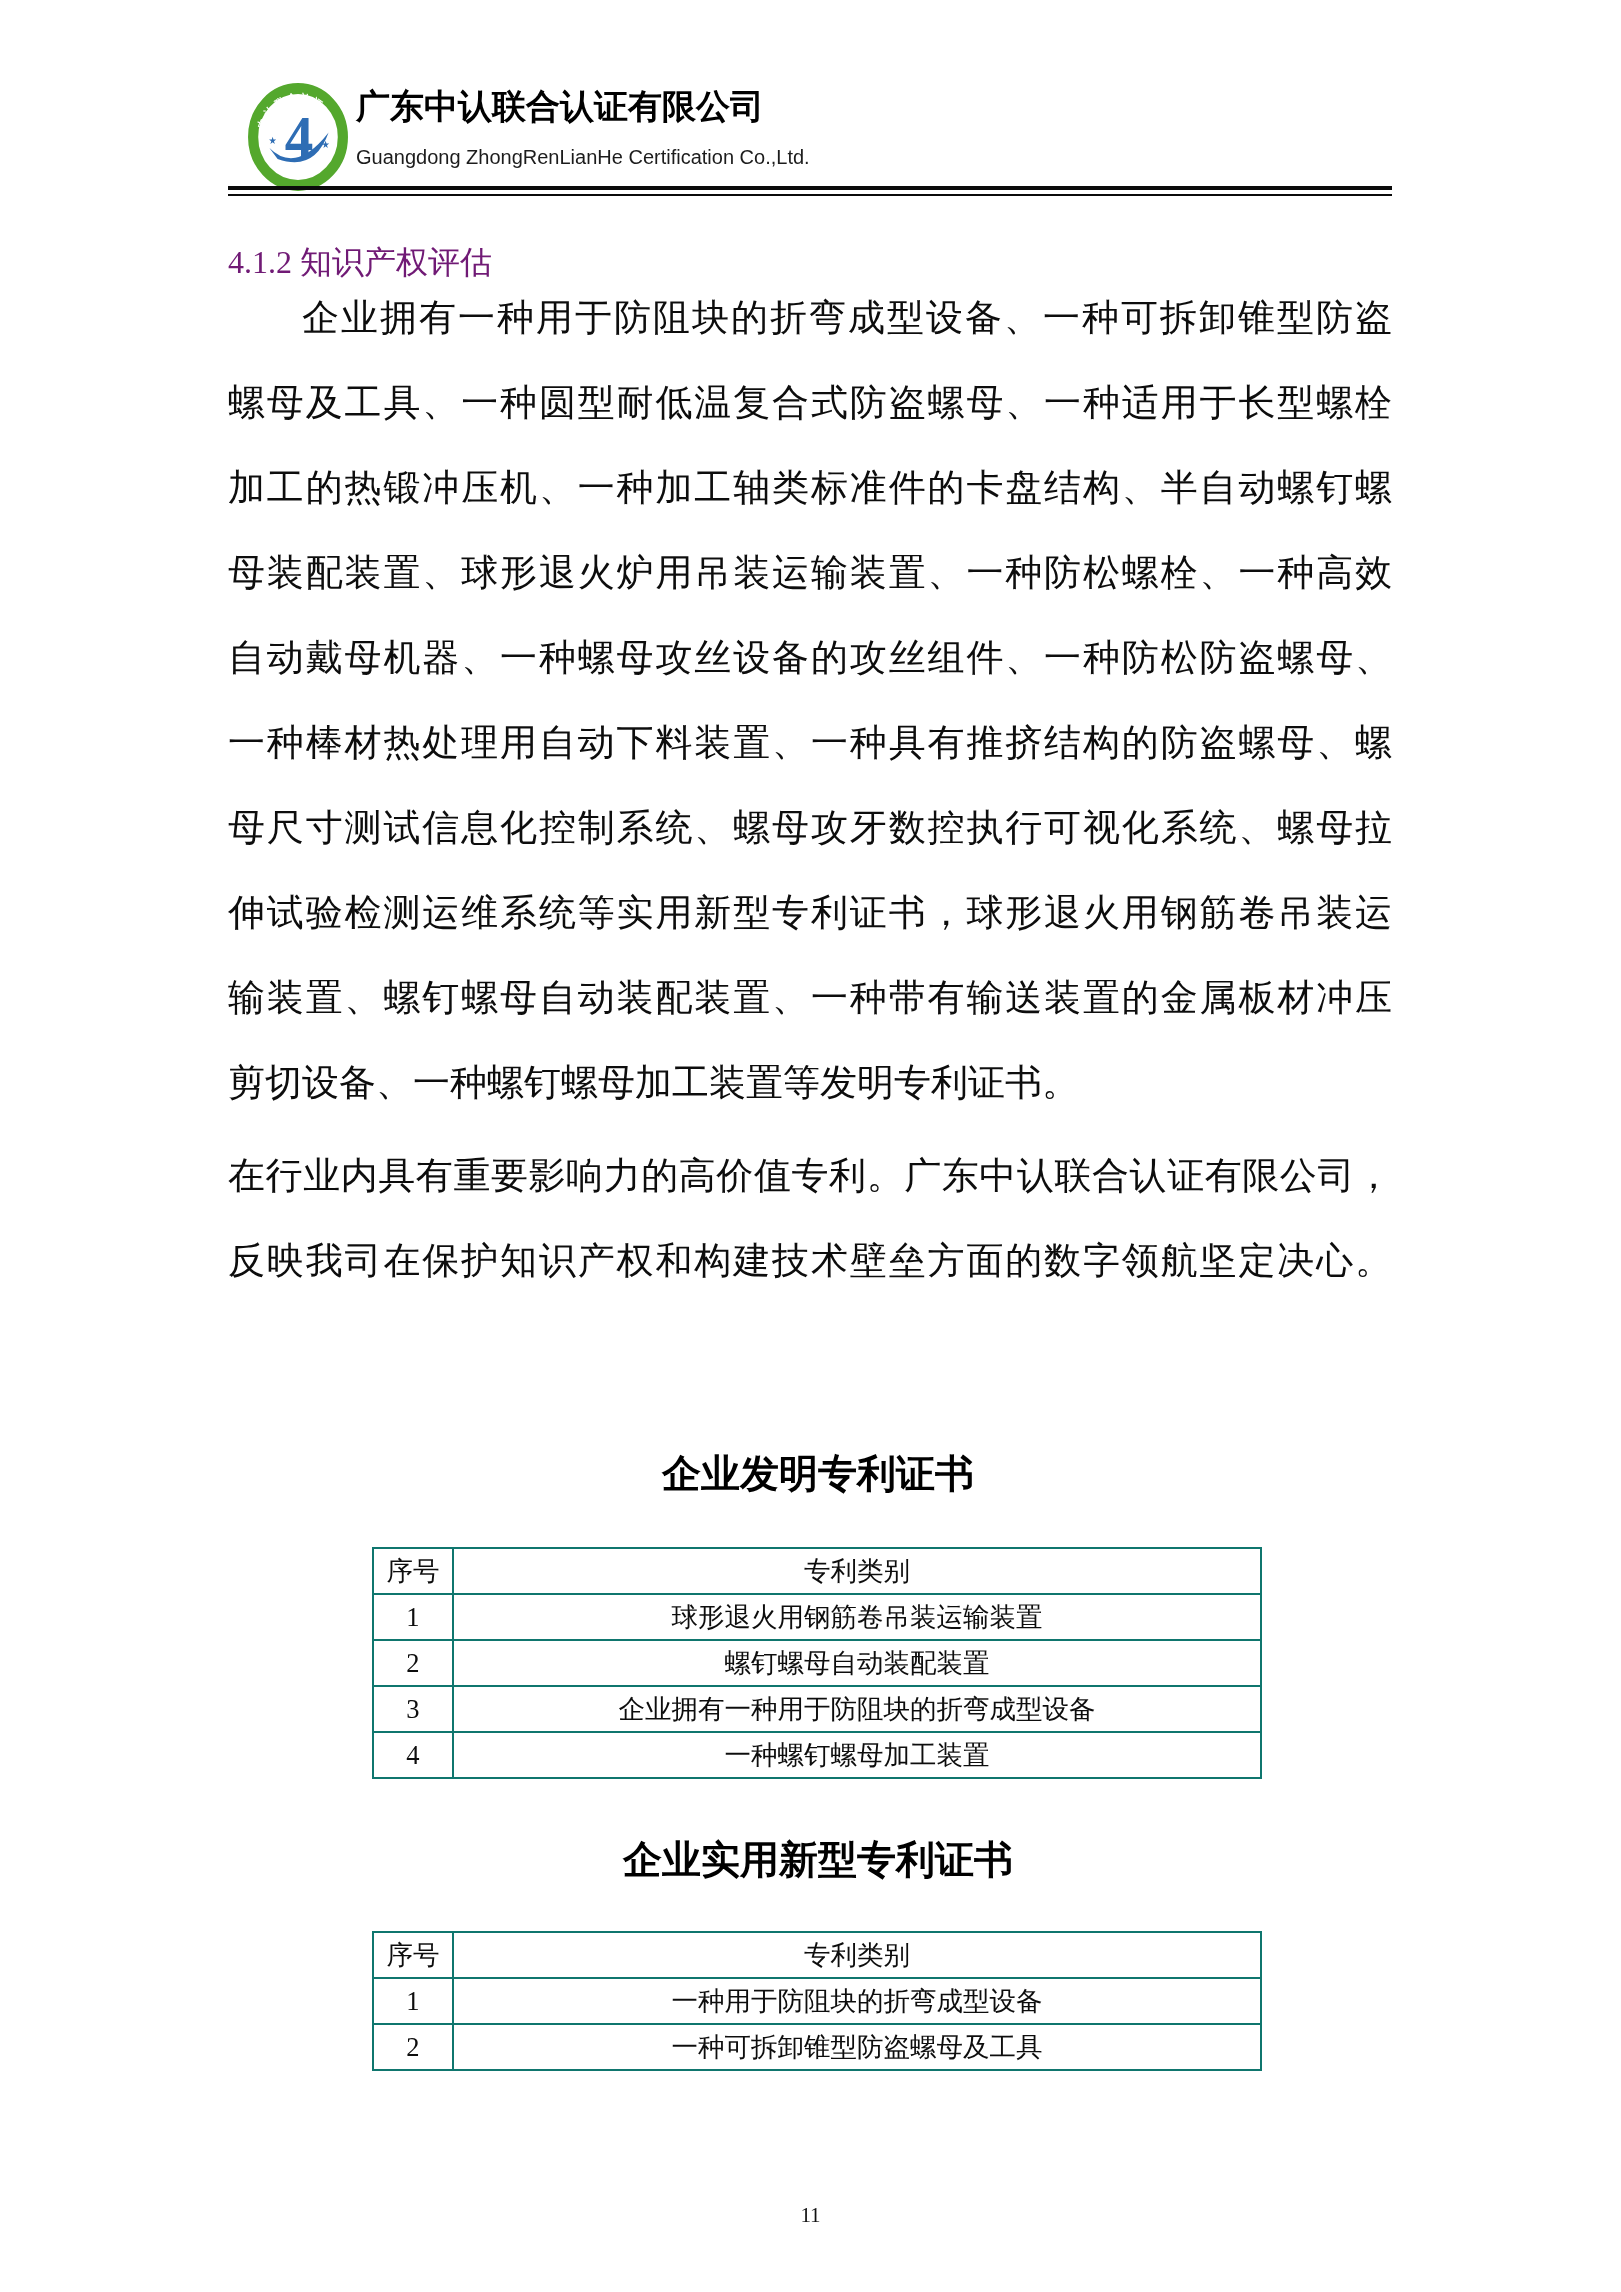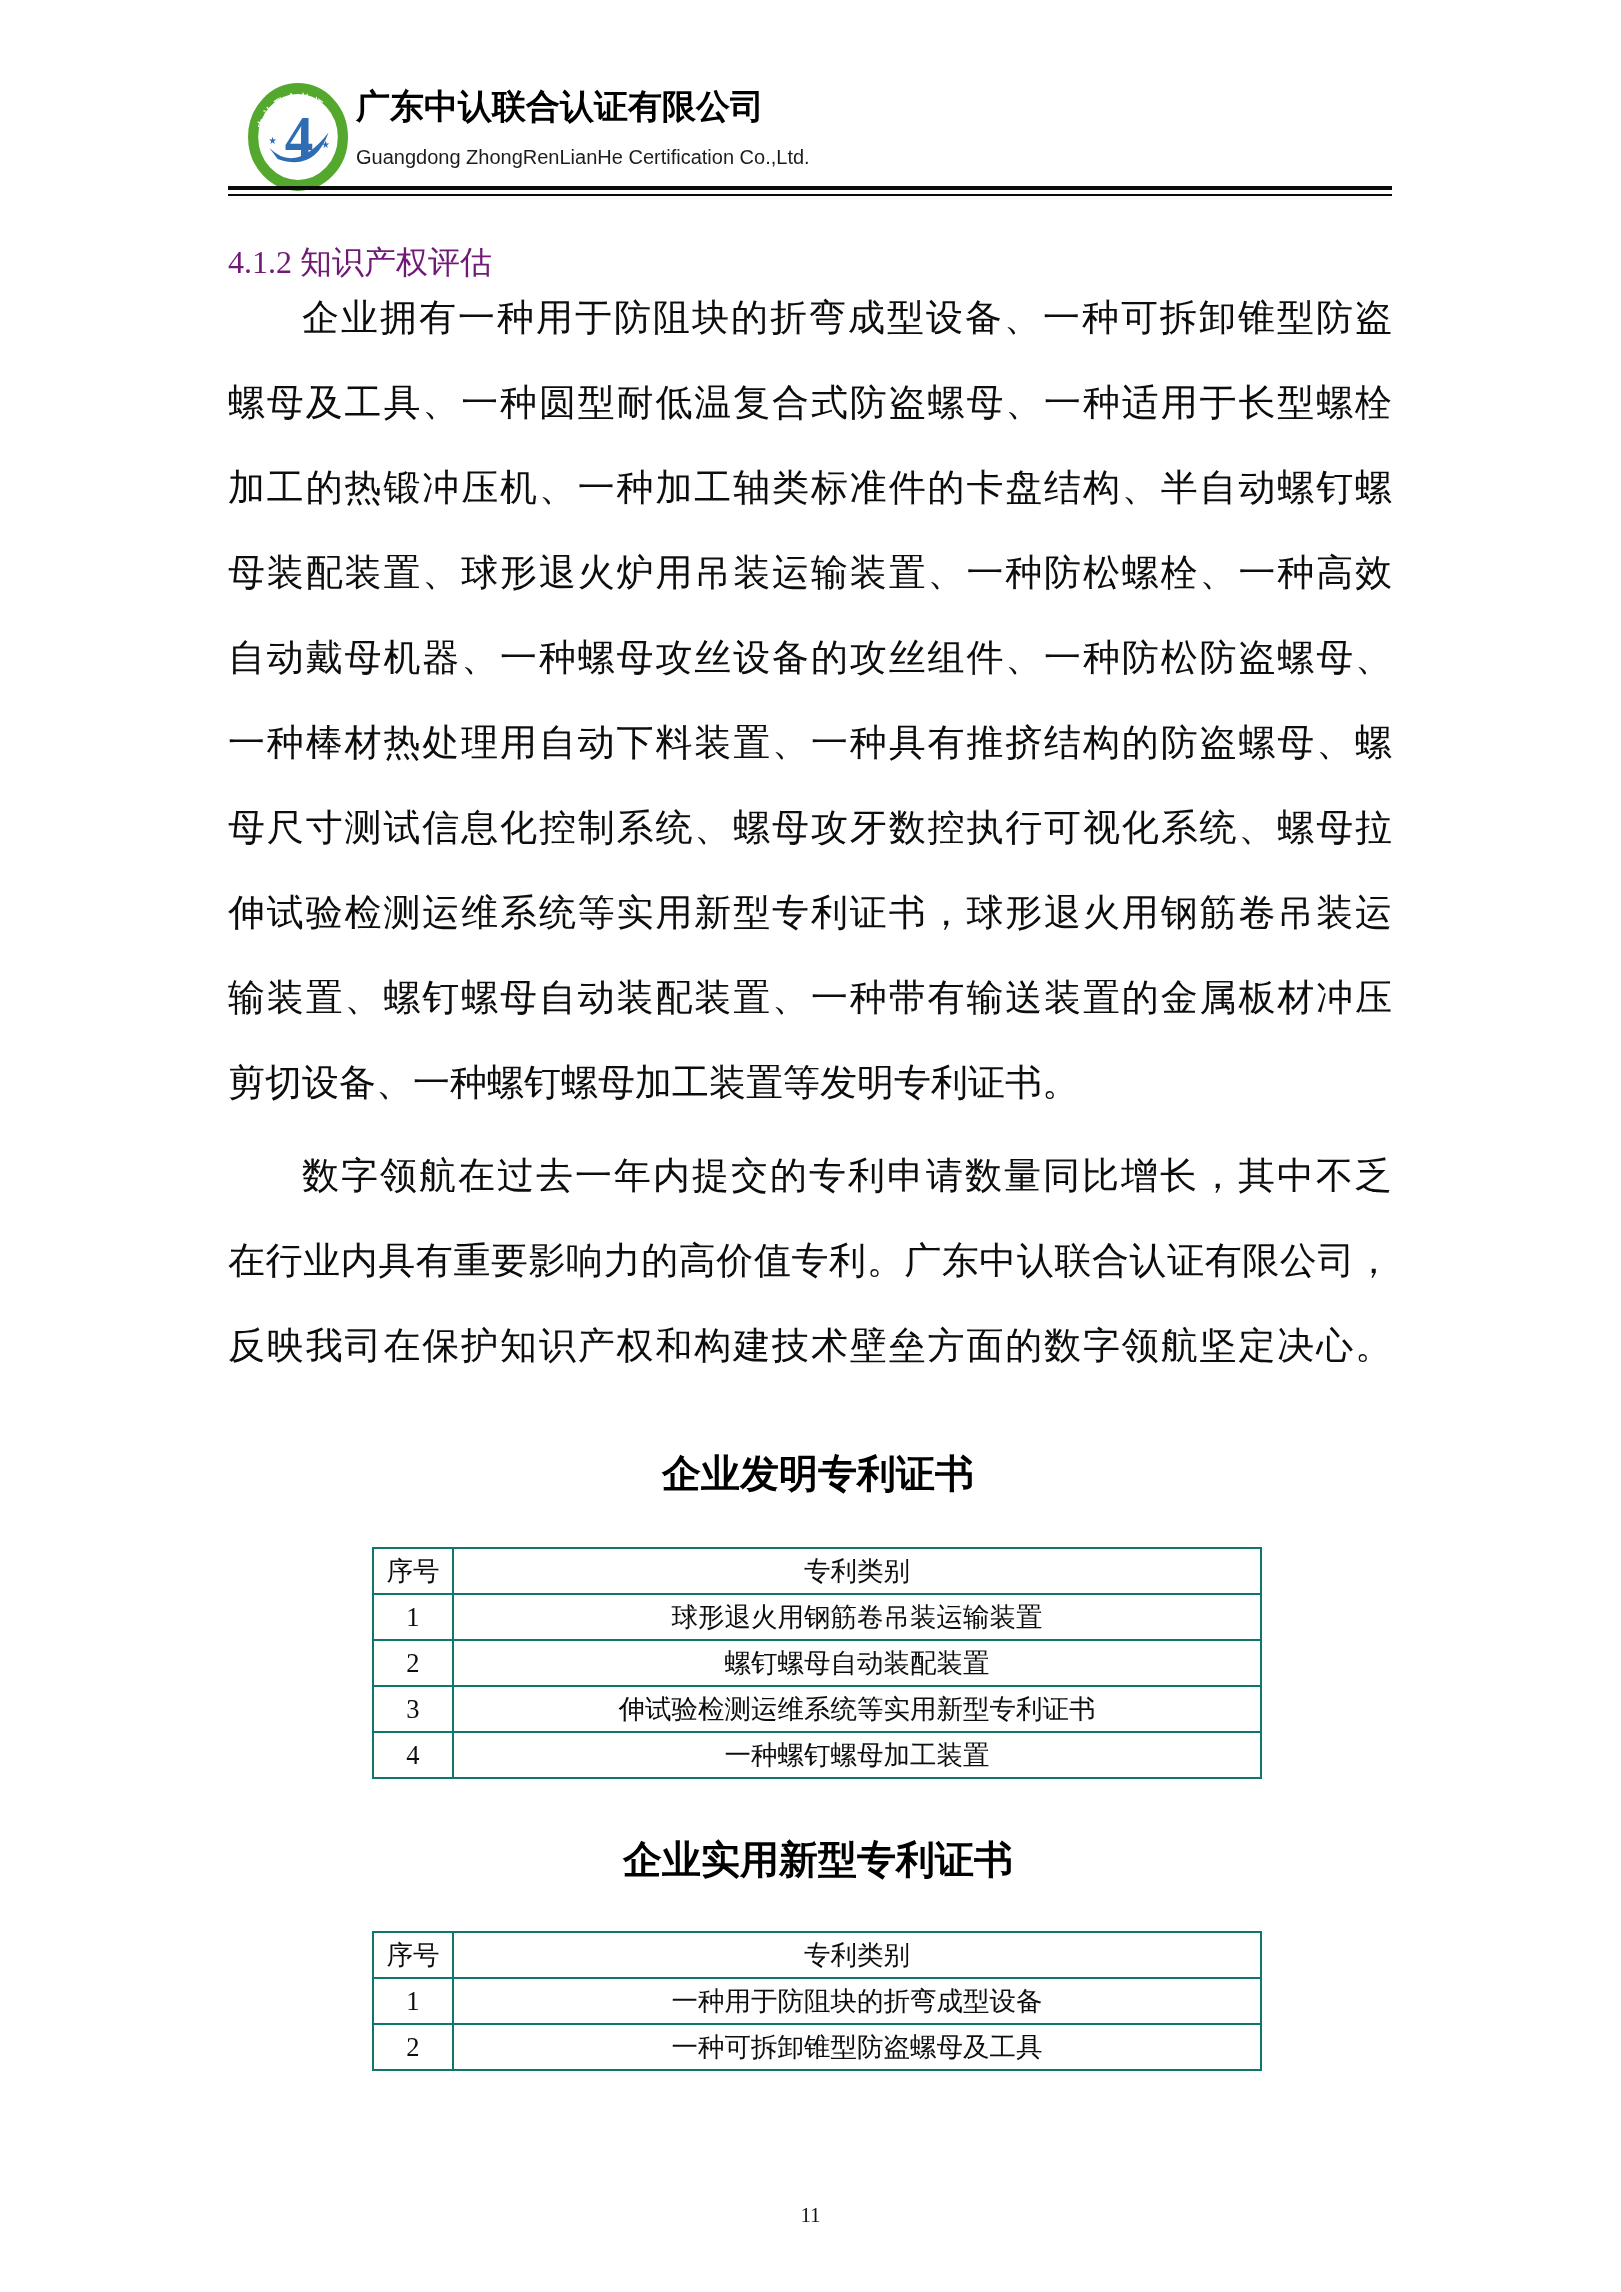--- a/index.html
+++ b/index.html
@@ -81,21 +81,20 @@
       <div class="line">加工的热锻冲压机、一种加工轴类标准件的卡盘结构、半自动螺钉螺</div>
       <div class="line">母装配装置、球形退火炉用吊装运输装置、一种防松螺栓、一种高效</div>
       <div class="line">自动戴母机器、一种螺母攻丝设备的攻丝组件、一种防松防盗螺母、</div>
       <div class="line">一种棒材热处理用自动下料装置、一种具有推挤结构的防盗螺母、螺</div>
       <div class="line">母尺寸测试信息化控制系统、螺母攻牙数控执行可视化系统、螺母拉</div>
       <div class="line">伸试验检测运维系统等实用新型专利证书，球形退火用钢筋卷吊装运</div>
       <div class="line">输装置、螺钉螺母自动装配装置、一种带有输送装置的金属板材冲压</div>
       <div class="line left-last">剪切设备、一种螺钉螺母加工装置等发明专利证书。</div>
     </div>
   <div class="para" id="para2">
-      <div class="line first">数字领航在过去一年内提交的专利申请数量同比增长，其中不乏</div>
       <div class="line">在行业内具有重要影响力的高价值专利。广东中认联合认证有限公司，</div>
       <div class="line">反映我司在保护知识产权和构建技术壁垒方面的数字领航坚定决心。</div>
     </div>
 
   <h3 class="tbl-title" id="title1">企业发明专利证书</h3>
   <table class="patent" id="table1">
       <thead>
         <tr>
           <th class="col-no">序号</th>
           <th>专利类别</th>
@@ -105,21 +104,21 @@
         <tr>
           <td class="col-no">1</td>
           <td>球形退火用钢筋卷吊装运输装置</td>
         </tr>
         <tr>
           <td class="col-no">2</td>
           <td>螺钉螺母自动装配装置</td>
         </tr>
         <tr>
           <td class="col-no">3</td>
-          <td>伸试验检测运维系统等实用新型专利证书</td>
+          <td>企业拥有一种用于防阻块的折弯成型设备</td>
         </tr>
         <tr>
           <td class="col-no">4</td>
           <td>一种螺钉螺母加工装置</td>
         </tr>
       </tbody>
     </table>
 
   <h3 class="tbl-title" id="title2">企业实用新型专利证书</h3>
   <table class="patent" id="table2">

